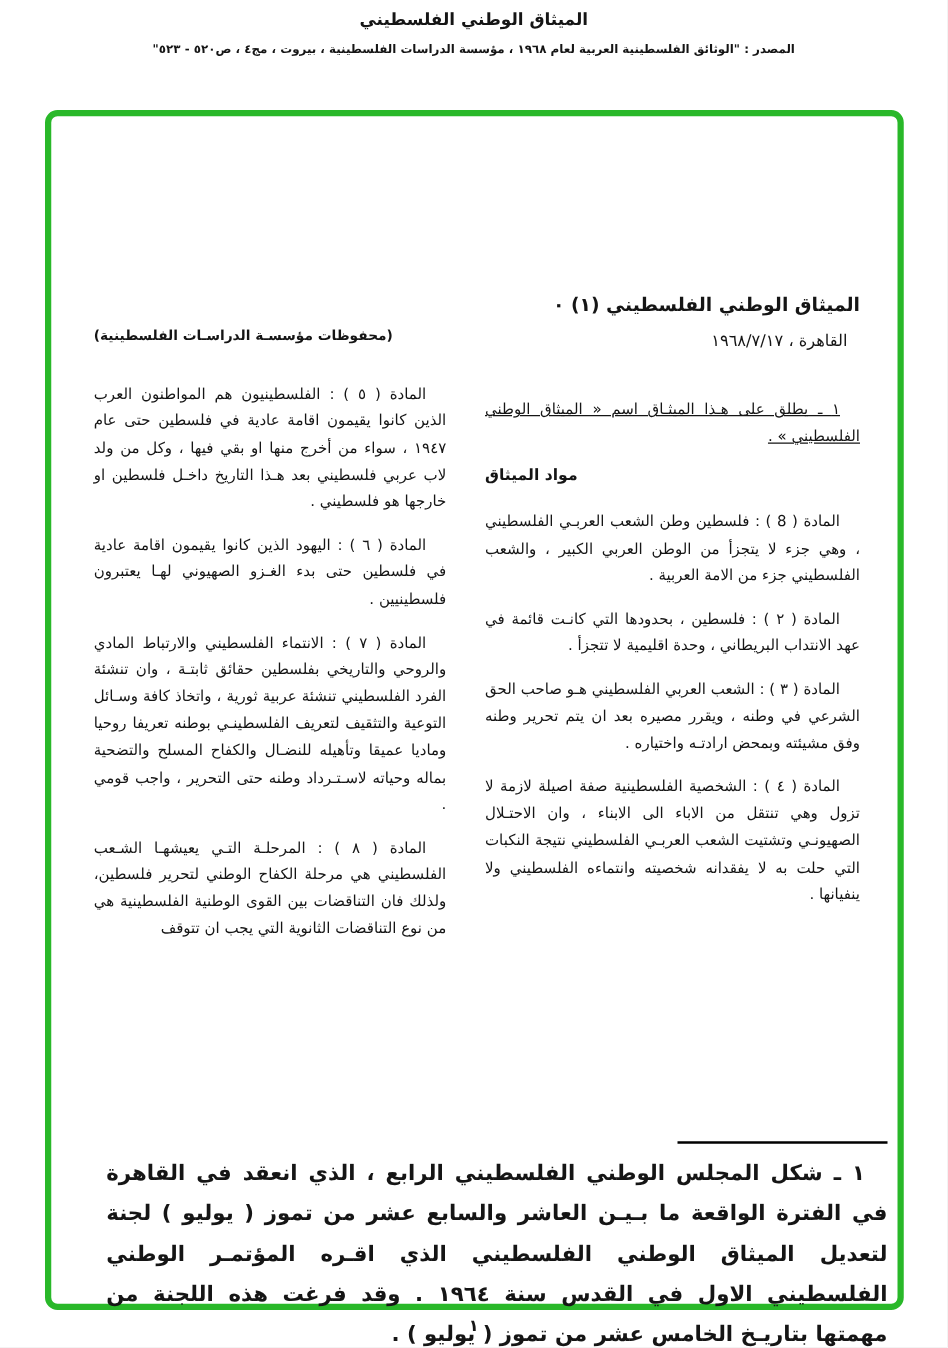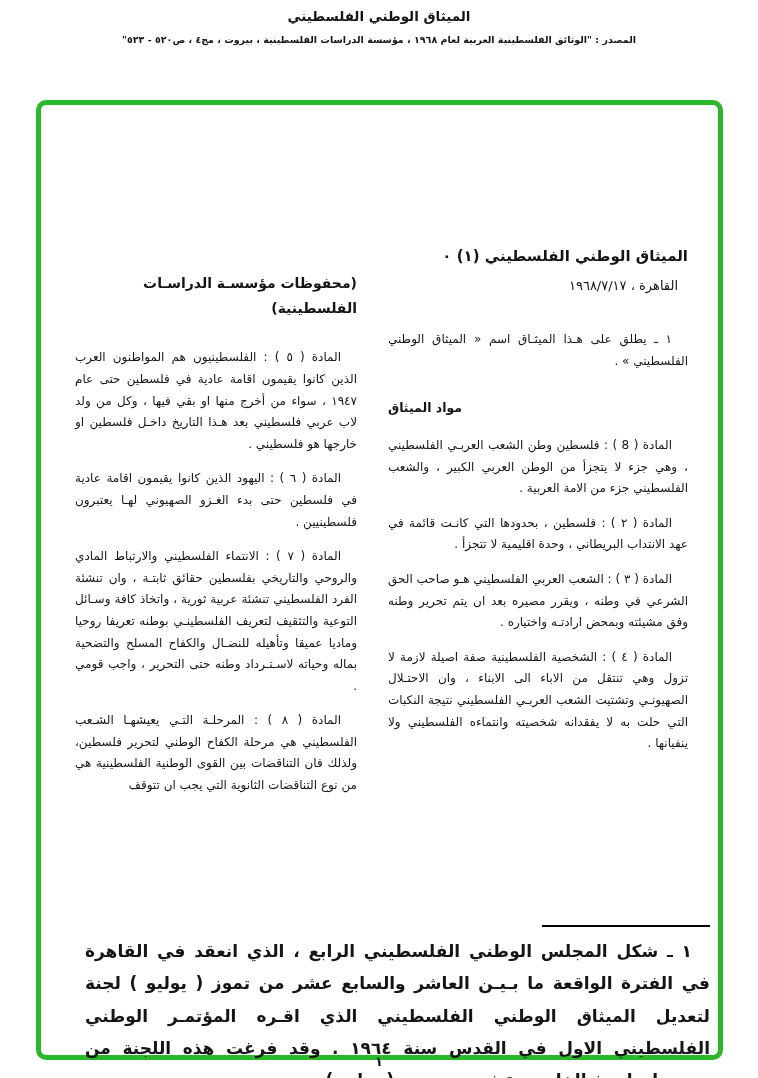--- a/index.html
+++ b/index.html
@@ -11,35 +11,35 @@
   html,body{background:#e9e9e9;}
   body{font-family:"DejaVu Sans", sans-serif;}
   .page{
     position:relative;width:758px;height:1078px;margin:0 auto;
     background:var(--background);color:var(--text);overflow:hidden;
   }
   .page-header{position:absolute;top:8px;left:0;width:100%;text-align:center;direction:rtl;}
   .doc-title{font-size:13.5px;font-weight:bold;letter-spacing:0.2px;}
   .doc-source{margin-top:10px;font-size:9.5px;font-weight:bold;}
   .frame{
-    position:absolute;left:36px;top:100px;width:687px;height:960px;
+    position:absolute;left:36px;top:88px;width:687px;height:960px;
     border:5px solid var(--frame-green);border-radius:10px;background:var(--background);
   }
   .col{
     position:absolute;direction:rtl;text-align:justify;
     font-size:12px;line-height:1.8;color:var(--text);
   }
   .col-right{right:30px;top:138px;width:300px;}
   .col-left{left:34px;top:166px;width:282px;}
   .charter-title{font-size:15px;font-weight:bold;margin-bottom:4px;text-align:right;}
   .place-date{font-size:13px;padding-right:10px;margin-bottom:32px;}
-  .intro{text-indent:16px;margin-bottom:24px;}
+  .intro{text-indent:16px;margin-bottom:8px;text-decoration:underline;}
   .section-heading{text-align:left;font-weight:bold;font-size:12.5px;margin:6px 0 16px;}
   .article{text-indent:16px;margin-bottom:13px;}
-  .archive-note{font-size:14px;font-weight:bold;text-align:right;margin-bottom:26px;letter-spacing:0.3px;}
+  .archive-note{font-size:11px;font-weight:bold;text-align:left;margin-bottom:26px;letter-spacing:0.3px;}
   .footnote{position:absolute;left:44px;top:820px;width:625px;direction:rtl;}
   .footnote-rule{width:168px;height:2px;background:#000;margin:0 0 8px auto;}
   .footnote-text{font-size:17px;font-weight:bold;line-height:1.9;text-align:justify;text-indent:18px;}
   .page-number{position:absolute;top:1054px;left:0;width:100%;text-align:center;font-size:13px;font-weight:bold;direction:rtl;}
 </style>
 </head>
 <body>
 
 <div class="page">
 

